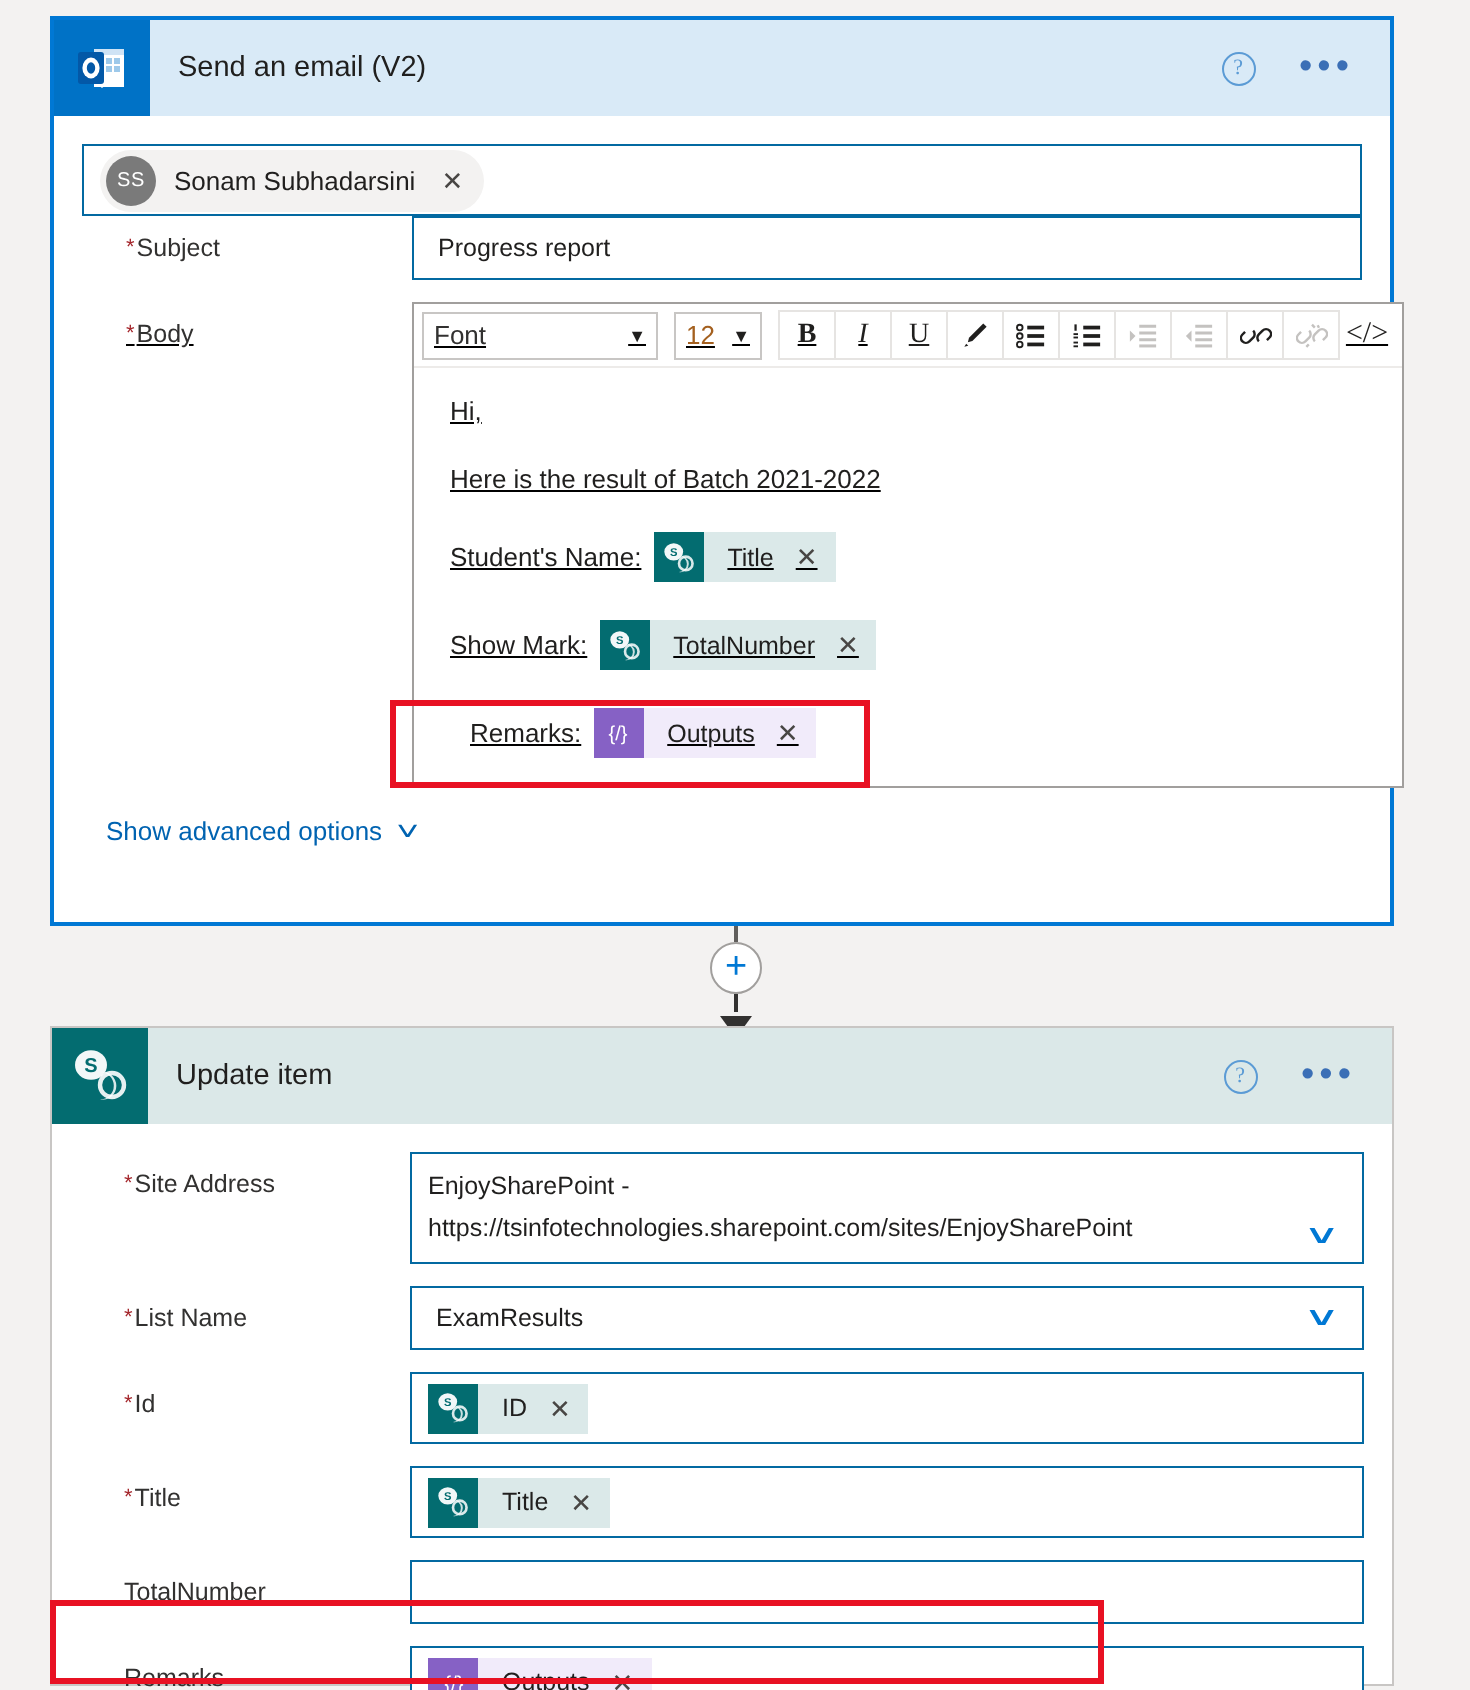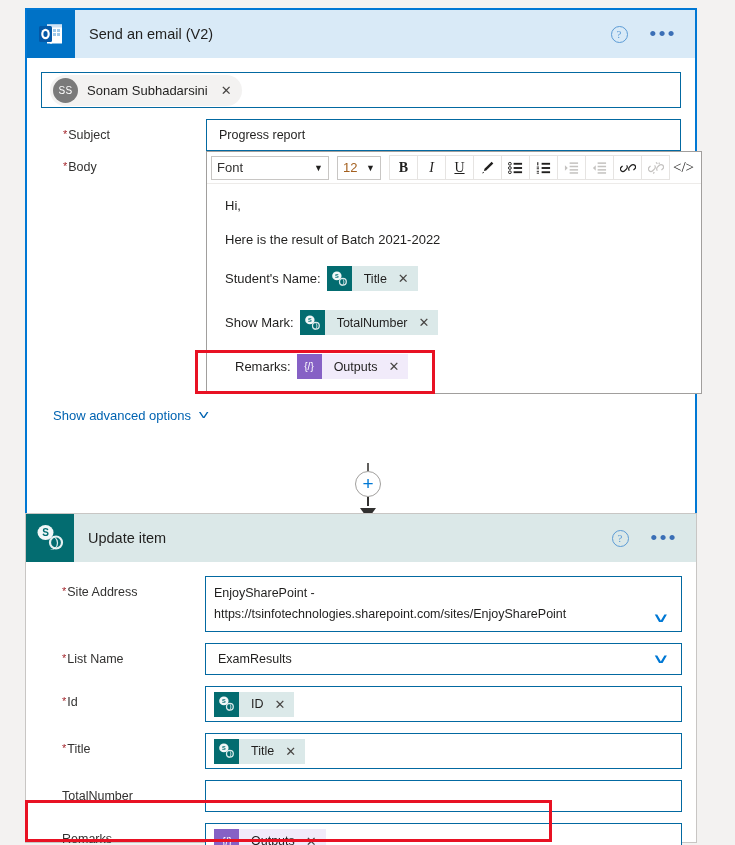--- a/index.html
+++ b/index.html
@@ -107,21 +107,21 @@
                  margin-top: 2px; }
   .conn .stem2 { width: 2px; height: 9px; background: #323130; }
 
   svg { display: block; }
 </style>
 </head>
 <body>
 
 <div class="page">
 
-  <div class="card selected" style="left:25px; top:8px; width:672px; height:553px;">
+  <div class="card selected" style="left:25px; top:8px; width:672px; height:455px;">
 
     <div class="card-head head-email">
       <div class="app-icon icon-outlook">
         <svg width="26" height="24" viewBox="0 0 26 24">
           <rect x="9" y="2.5" width="15" height="19" fill="#ffffff"></rect>
           <rect x="9" y="2.5" width="15" height="3" fill="#cfe3f5"></rect>
           <g fill="#9ec9ea">
             <rect x="11" y="7" width="3" height="3"></rect>
               <rect x="15" y="7" width="3" height="3"></rect>
             <rect x="19" y="7" width="3" height="3"></rect>
@@ -149,30 +149,30 @@
         <div class="inp" style="height:36px;">
           <div class="person">
             <div class="avatar">SS</div>
             <div class="nm">Sonam Subhadarsini</div>
             <div class="xbtn">✕</div>
           </div>
         </div>
       </div>
     </div>
 
-    <div class="row" style="margin-top:11px;">
+    <div class="row" style="">
       <div class="lbl"><span class="req">*</span><span>Subject</span></div>
       <div class="ctl">
         <div class="inp">
           <span class="txt">Progress report</span>
         </div>
       </div>
     </div>
 
-    <div class="row" style="">
+    <div class="row" style="margin-top:11px;text-decoration:underline;">
       <div class="lbl"><span class="req">*</span><span>Body</span></div>
       <div class="ctl">
         <div class="editor">
 
           <div class="rt-bar">
             <div class="rt-sel rt-font">
               <span>Font</span>
               <span class="ar">▼</span>
             </div>
             <div class="rt-sel rt-size">

